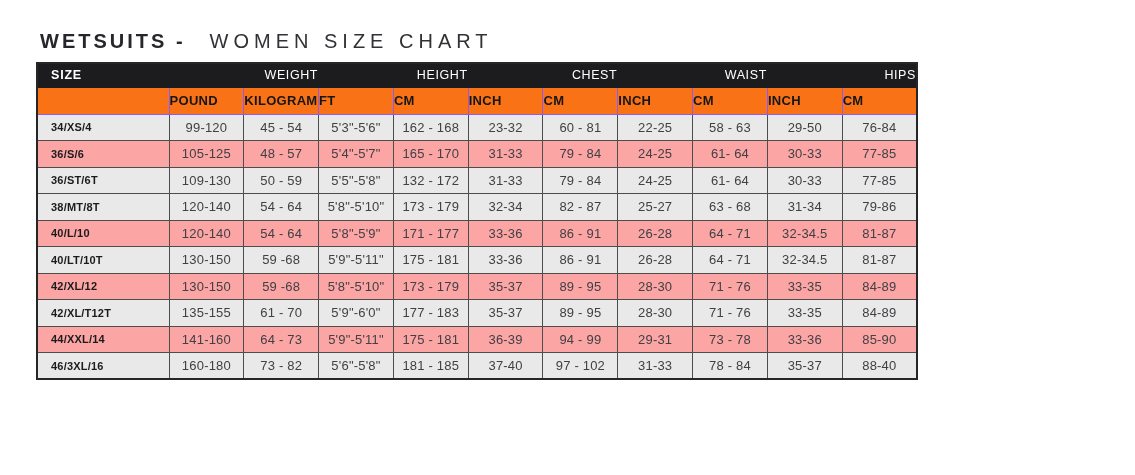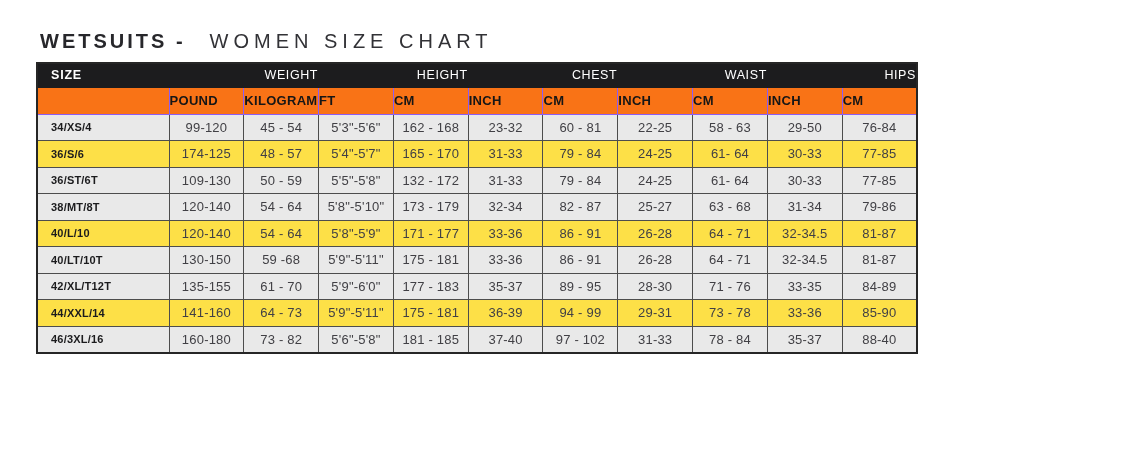--- a/index.html
+++ b/index.html
@@ -86,21 +86,21 @@
   tbody td {
     text-align: center;
     font-size: 13px;
     color: #414045;
     border: 1px solid #4d4d4d;
     height: 26.5px;
     padding: 0;
     letter-spacing: 0.2px;
   }
   tbody tr.shaded th.size-cell, tbody tr.shaded td { background: #e9e9e9; }
-  tbody tr.plain th.size-cell, tbody tr.plain td { background: #fde047; }
+  tbody tr.plain th.size-cell, tbody tr.plain td { background: #fca5a5; }
 </style>
 </head>
 <body>
 
 <div class="page">
   <h1 class="title"><span class="title-strong">WETSUITS -</span><span class="title-light">WOMEN SIZE CHART</span></h1>
 
   <table class="size-table">
     <colgroup>
       <col class="size-col">
@@ -147,21 +147,21 @@
           <td>162 - 168</td>
           <td>23-32</td>
           <td>60 - 81</td>
           <td>22-25</td>
           <td>58 - 63</td>
           <td>29-50</td>
           <td>76-84</td>
         </tr>
         <tr class="plain">
           <th class="size-cell">36/S/6</th>
-          <td>174-125</td>
+          <td>105-125</td>
           <td>48 - 57</td>
           <td>5'4"-5'7"</td>
           <td>165 - 170</td>
           <td>31-33</td>
           <td>79 - 84</td>
           <td>24-25</td>
           <td>61- 64</td>
           <td>30-33</td>
           <td>77-85</td>
         </tr>
@@ -210,20 +210,33 @@
           <td>59 -68</td>
           <td>5'9"-5'11"</td>
           <td>175 - 181</td>
           <td>33-36</td>
           <td>86 - 91</td>
           <td>26-28</td>
           <td>64 - 71</td>
           <td>32-34.5</td>
           <td>81-87</td>
         </tr>
+        <tr class="plain">
+          <th class="size-cell">42/XL/12</th>
+          <td>130-150</td>
+          <td>59 -68</td>
+          <td>5'8"-5'10"</td>
+          <td>173 - 179</td>
+          <td>35-37</td>
+          <td>89 - 95</td>
+          <td>28-30</td>
+          <td>71 - 76</td>
+          <td>33-35</td>
+          <td>84-89</td>
+        </tr>
         <tr class="shaded">
           <th class="size-cell">42/XL/T12T</th>
           <td>135-155</td>
           <td>61 - 70</td>
           <td>5'9"-6'0"</td>
           <td>177 - 183</td>
           <td>35-37</td>
           <td>89 - 95</td>
           <td>28-30</td>
           <td>71 - 76</td>

